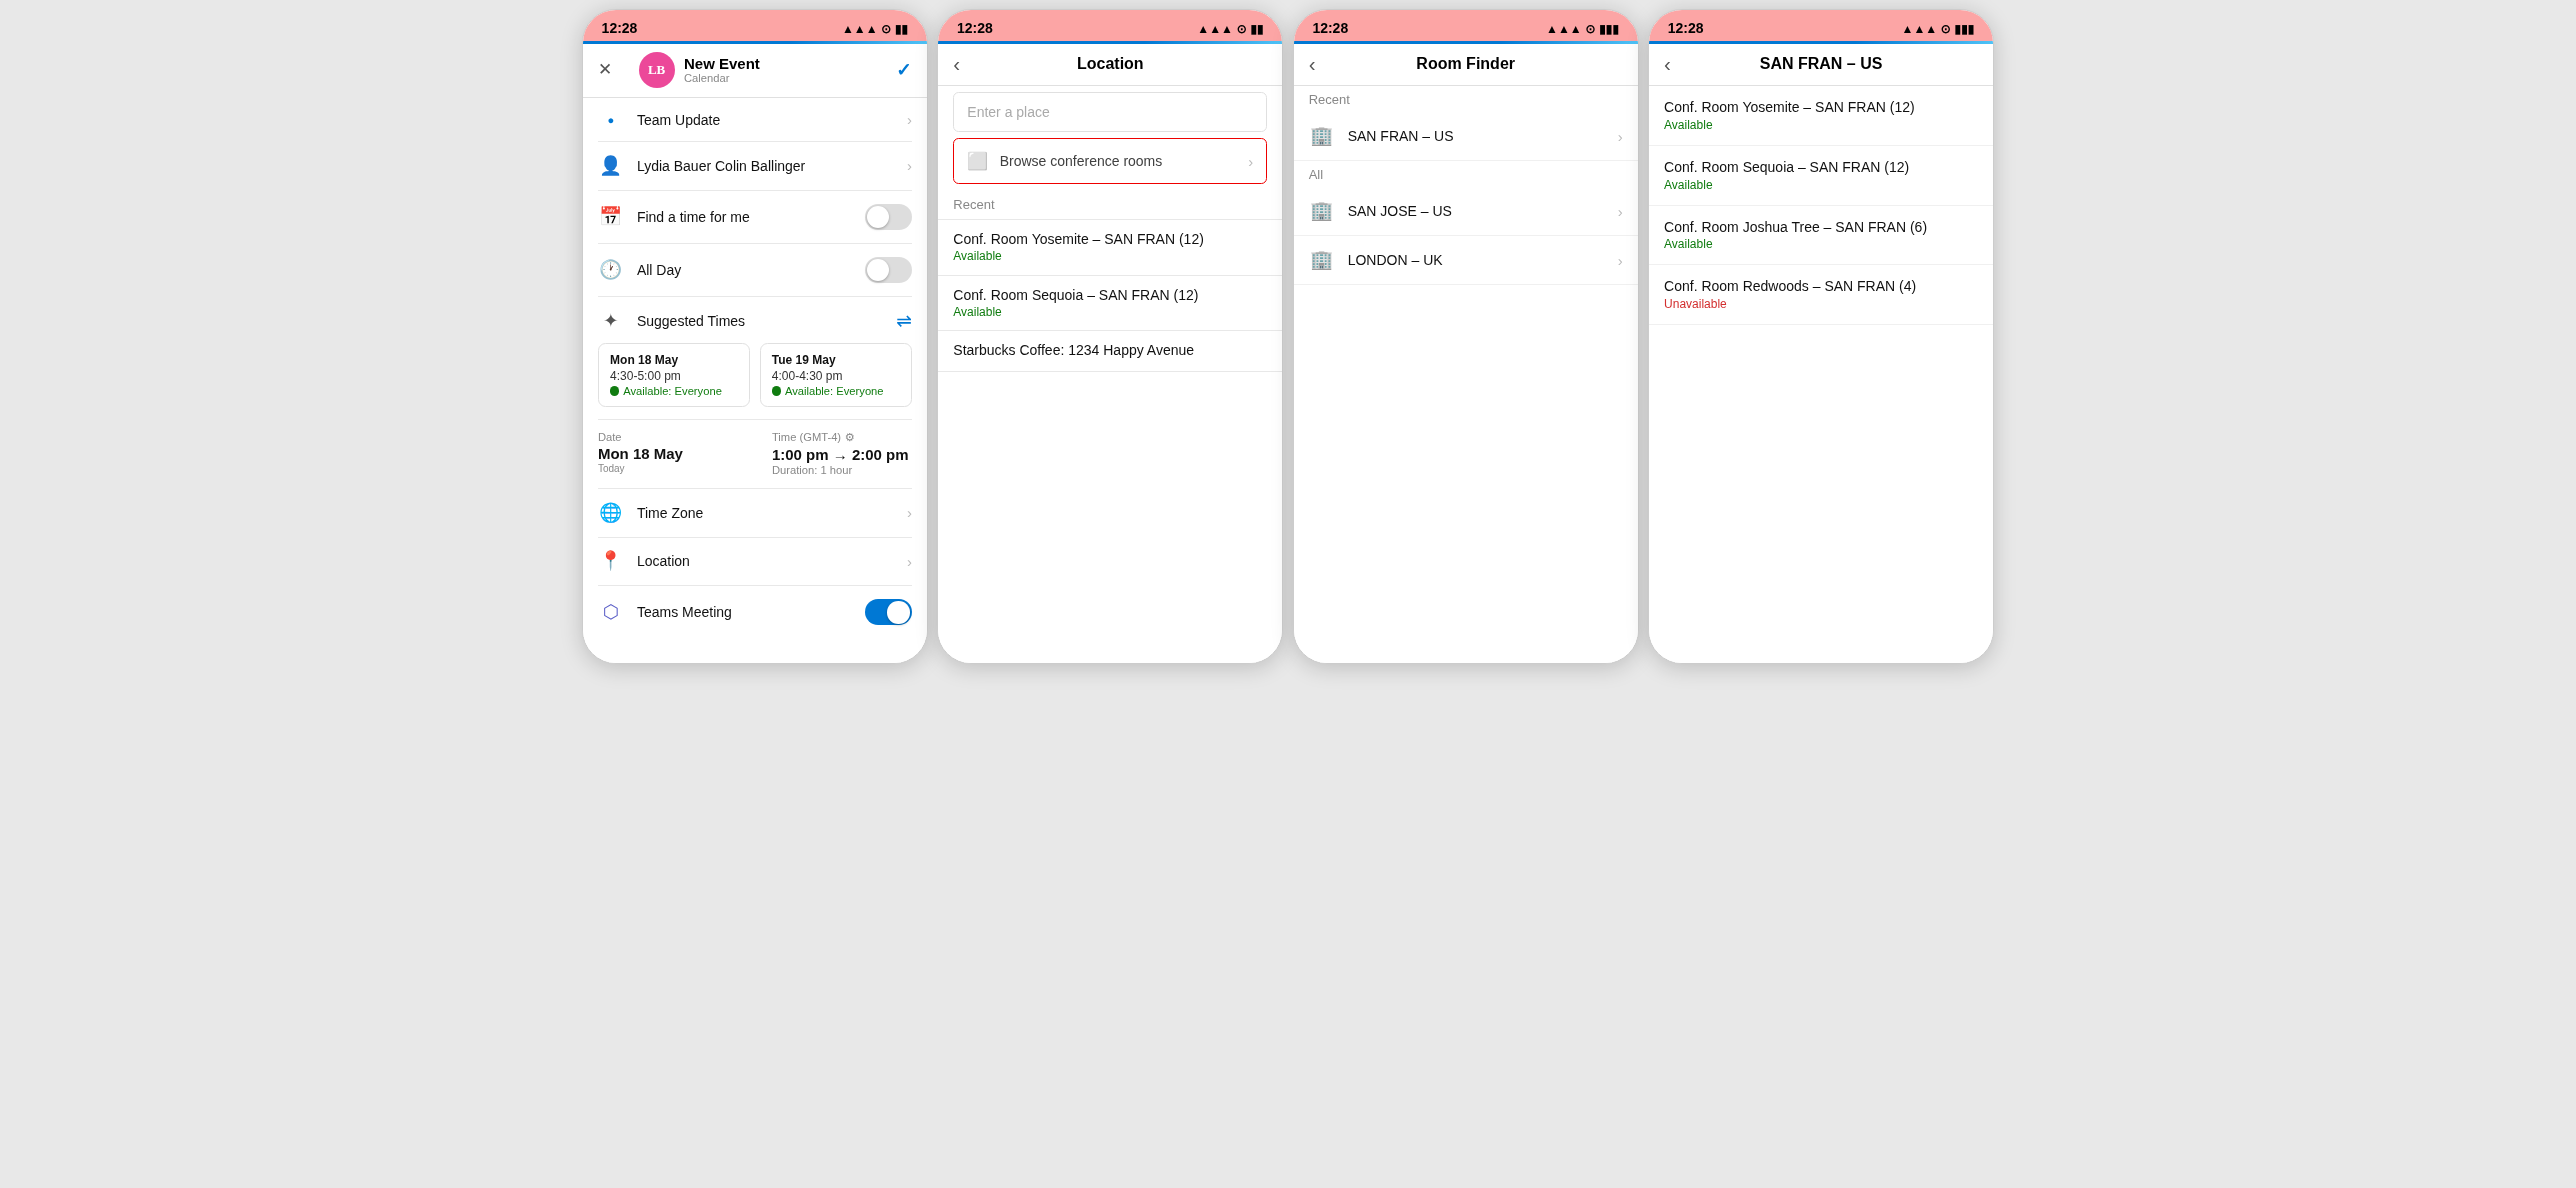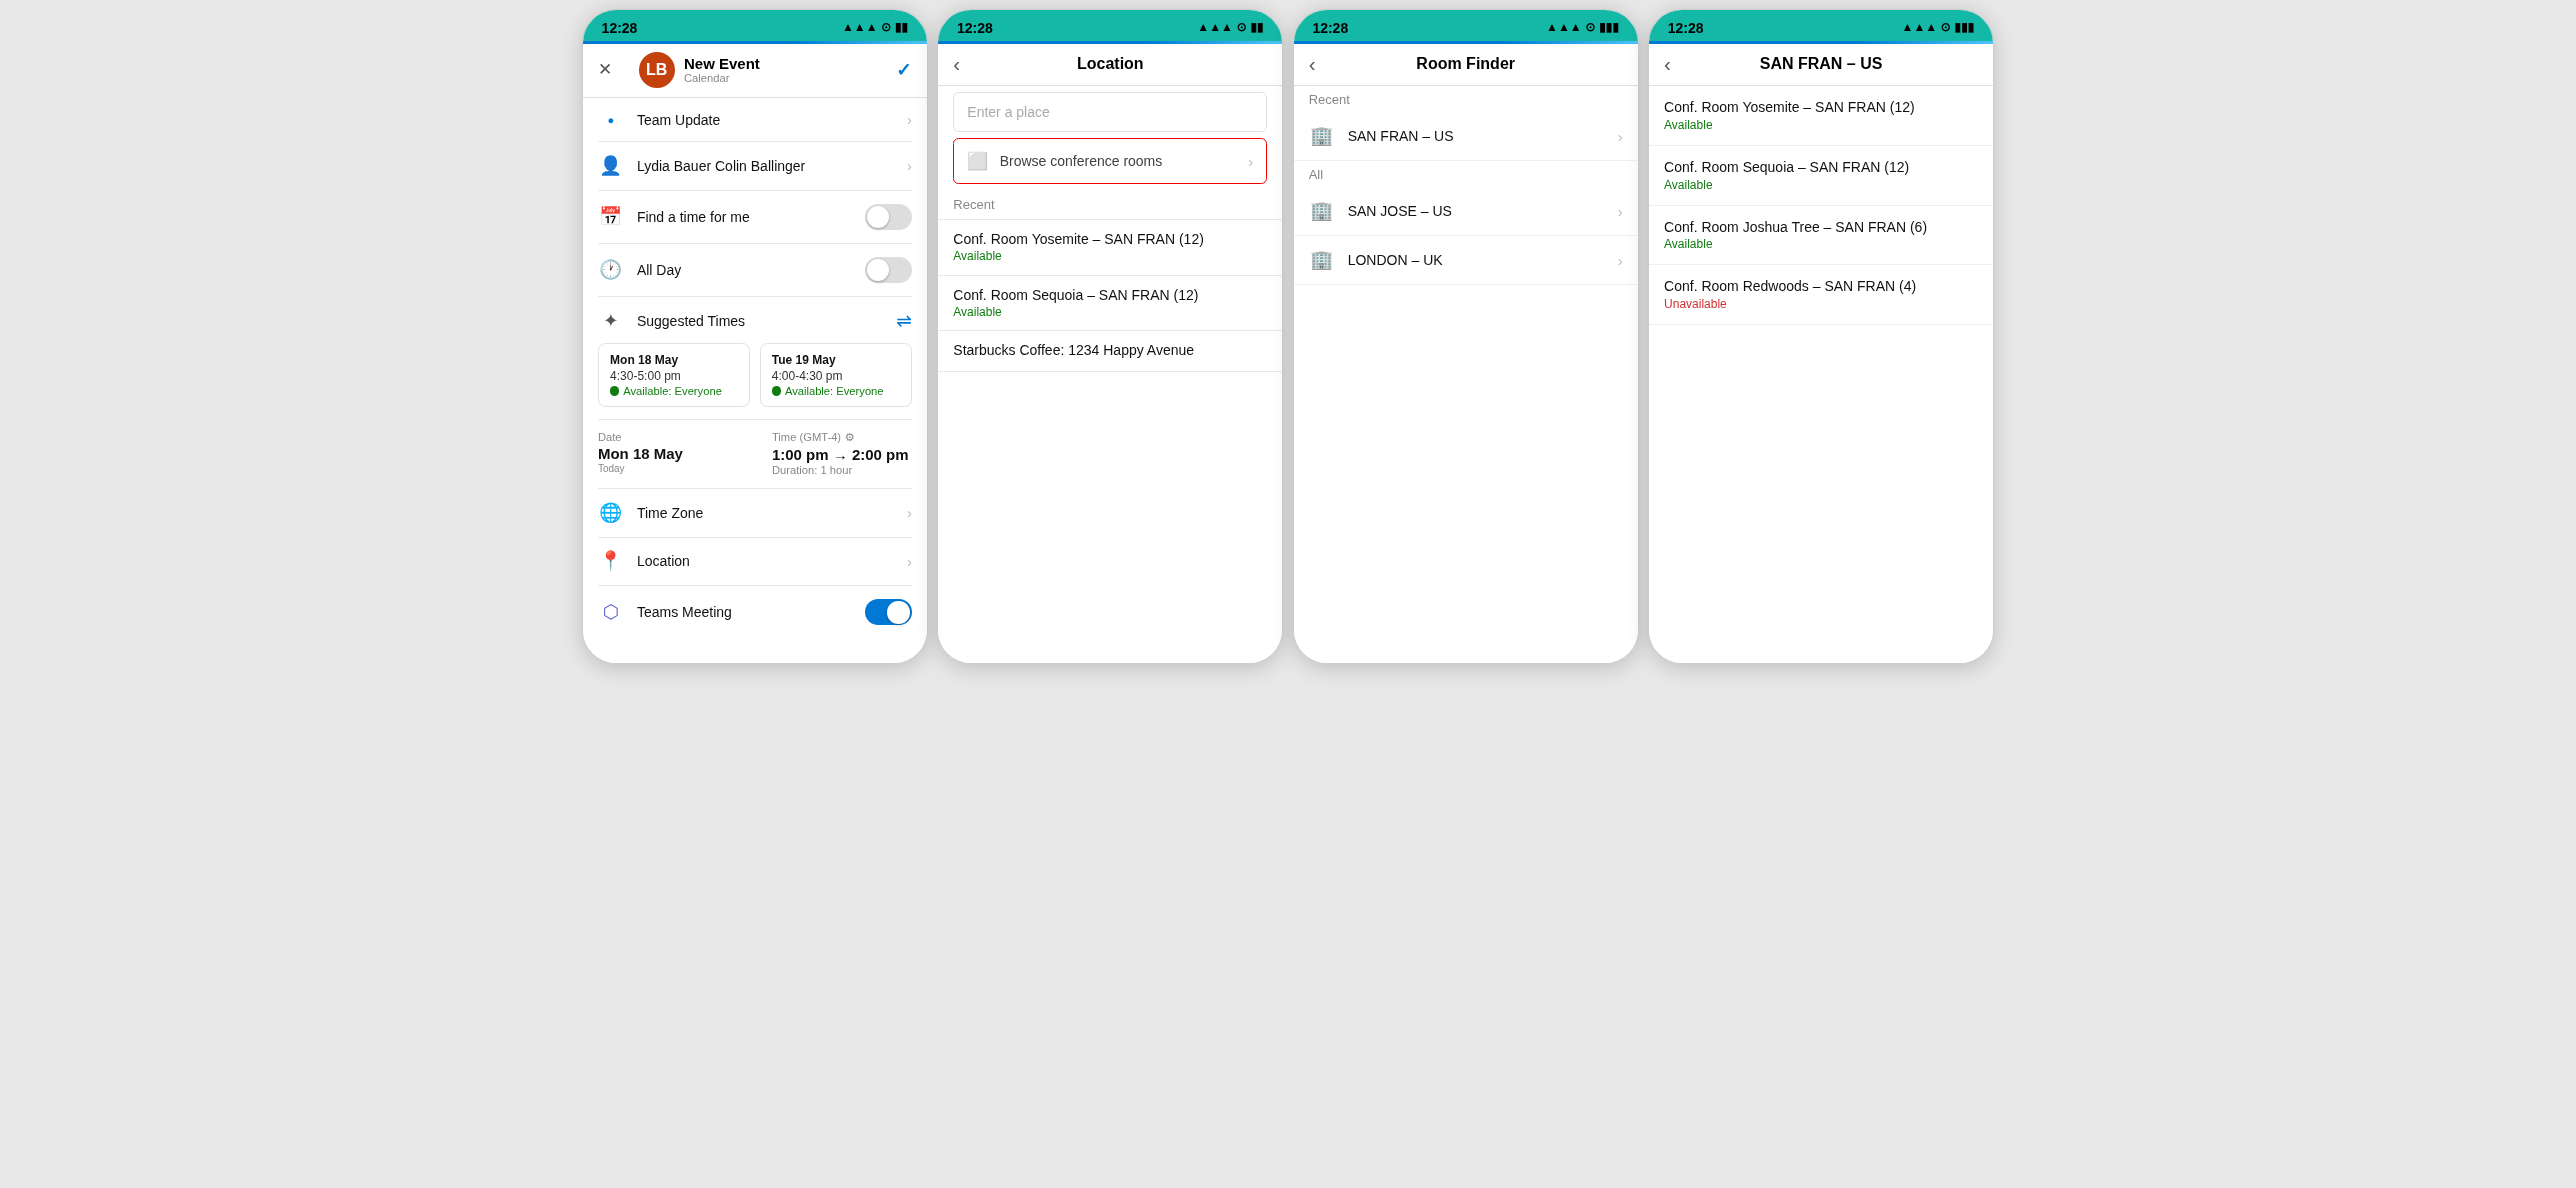--- a/index.html
+++ b/index.html
@@ -23,25 +23,25 @@
       width: 346px;
       min-height: 655px;
       box-shadow: 0 3.7px 22.5px rgba(0,0,0,0.18);
       display: flex;
       flex-direction: column;
       border: 1.4px solid #ccc;
     }
 
     
     .status-bar {
-      background: #14b8a6;
+      background: #fca5a5;
       padding: 9.4px 18.7px 5.6px 18.7px;
       display: flex;
       justify-content: space-between;
-      align-items: flex-start;
+      align-items: flex-end;
       font-size: 14px;
       font-weight: 700;
     }
     .status-bar-time { font-weight: 700; font-size: 14px; }
     .status-icons { display: flex; align-items: center; gap: 3.7px; font-size: 12px; }
 
     
     .header-bar {
       padding: 7.5px 15px 9.4px 15px;
       display: flex;
@@ -63,22 +63,22 @@
     .accent-bar {
       height: 2.8px;
       background: linear-gradient(90deg, #0078d4 60%, #4fc3f7 100%);
       width: 100%;
     }
 
     
     .screen-content { flex: 1; overflow-y: auto; background: #fff; }
     .avatar {
       width: 36px; height: 36px; border-radius: 50%;
-      background: #c2410c; display: flex; align-items: center; justify-content: center;
-      color: #fff; font-weight: 700; font-size: 16px; flex-shrink: 0;
+      background: #ec4899; display: flex; align-items: center; justify-content: center;
+      color: #fff; font-weight: 700; font-size: 13px; flex-shrink: 0; font-family: Liberation Serif, serif;
     }
     .event-header-text { flex: 1; }
     .event-title { font-size: 15px; font-weight: 700; }
     .event-subtitle { font-size: 11.2px; color: #888; }
 
     .divider { height: 0.9px; background: #e8e8e8; margin: 0 15px; }
     .divider-full { height: 0.9px; background: #e8e8e8; }
 
     .list-row {
       display: flex;

